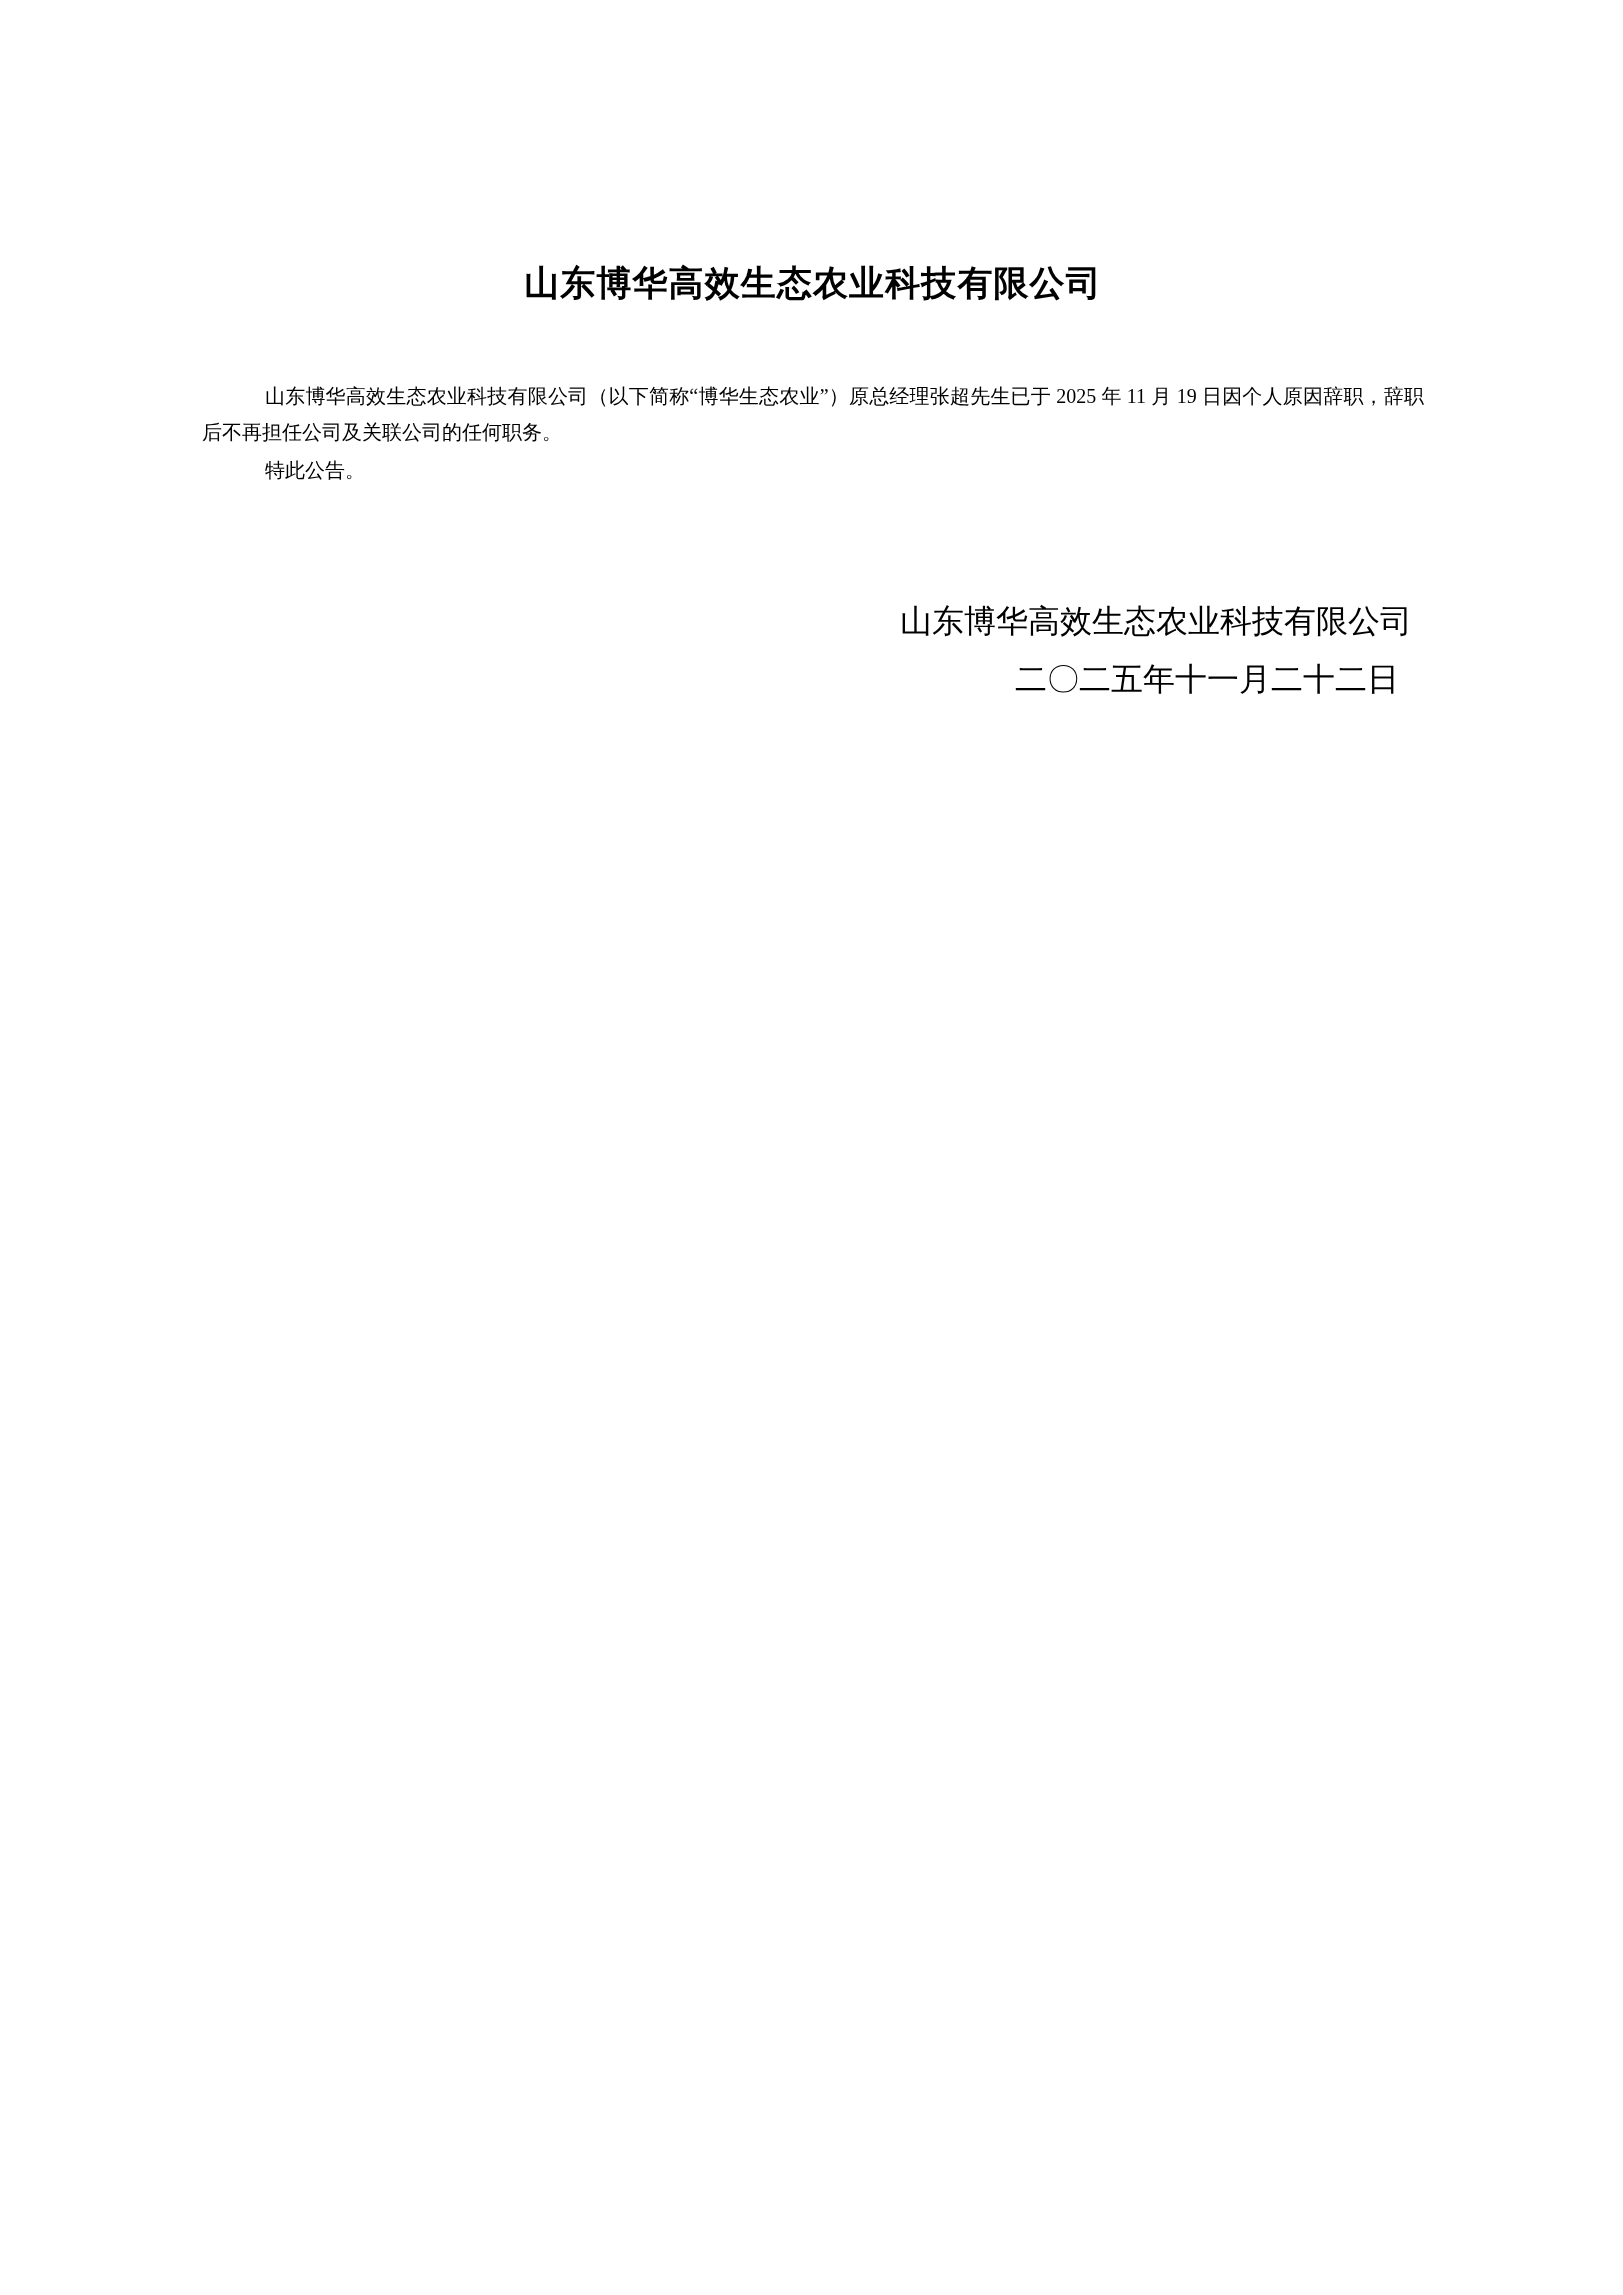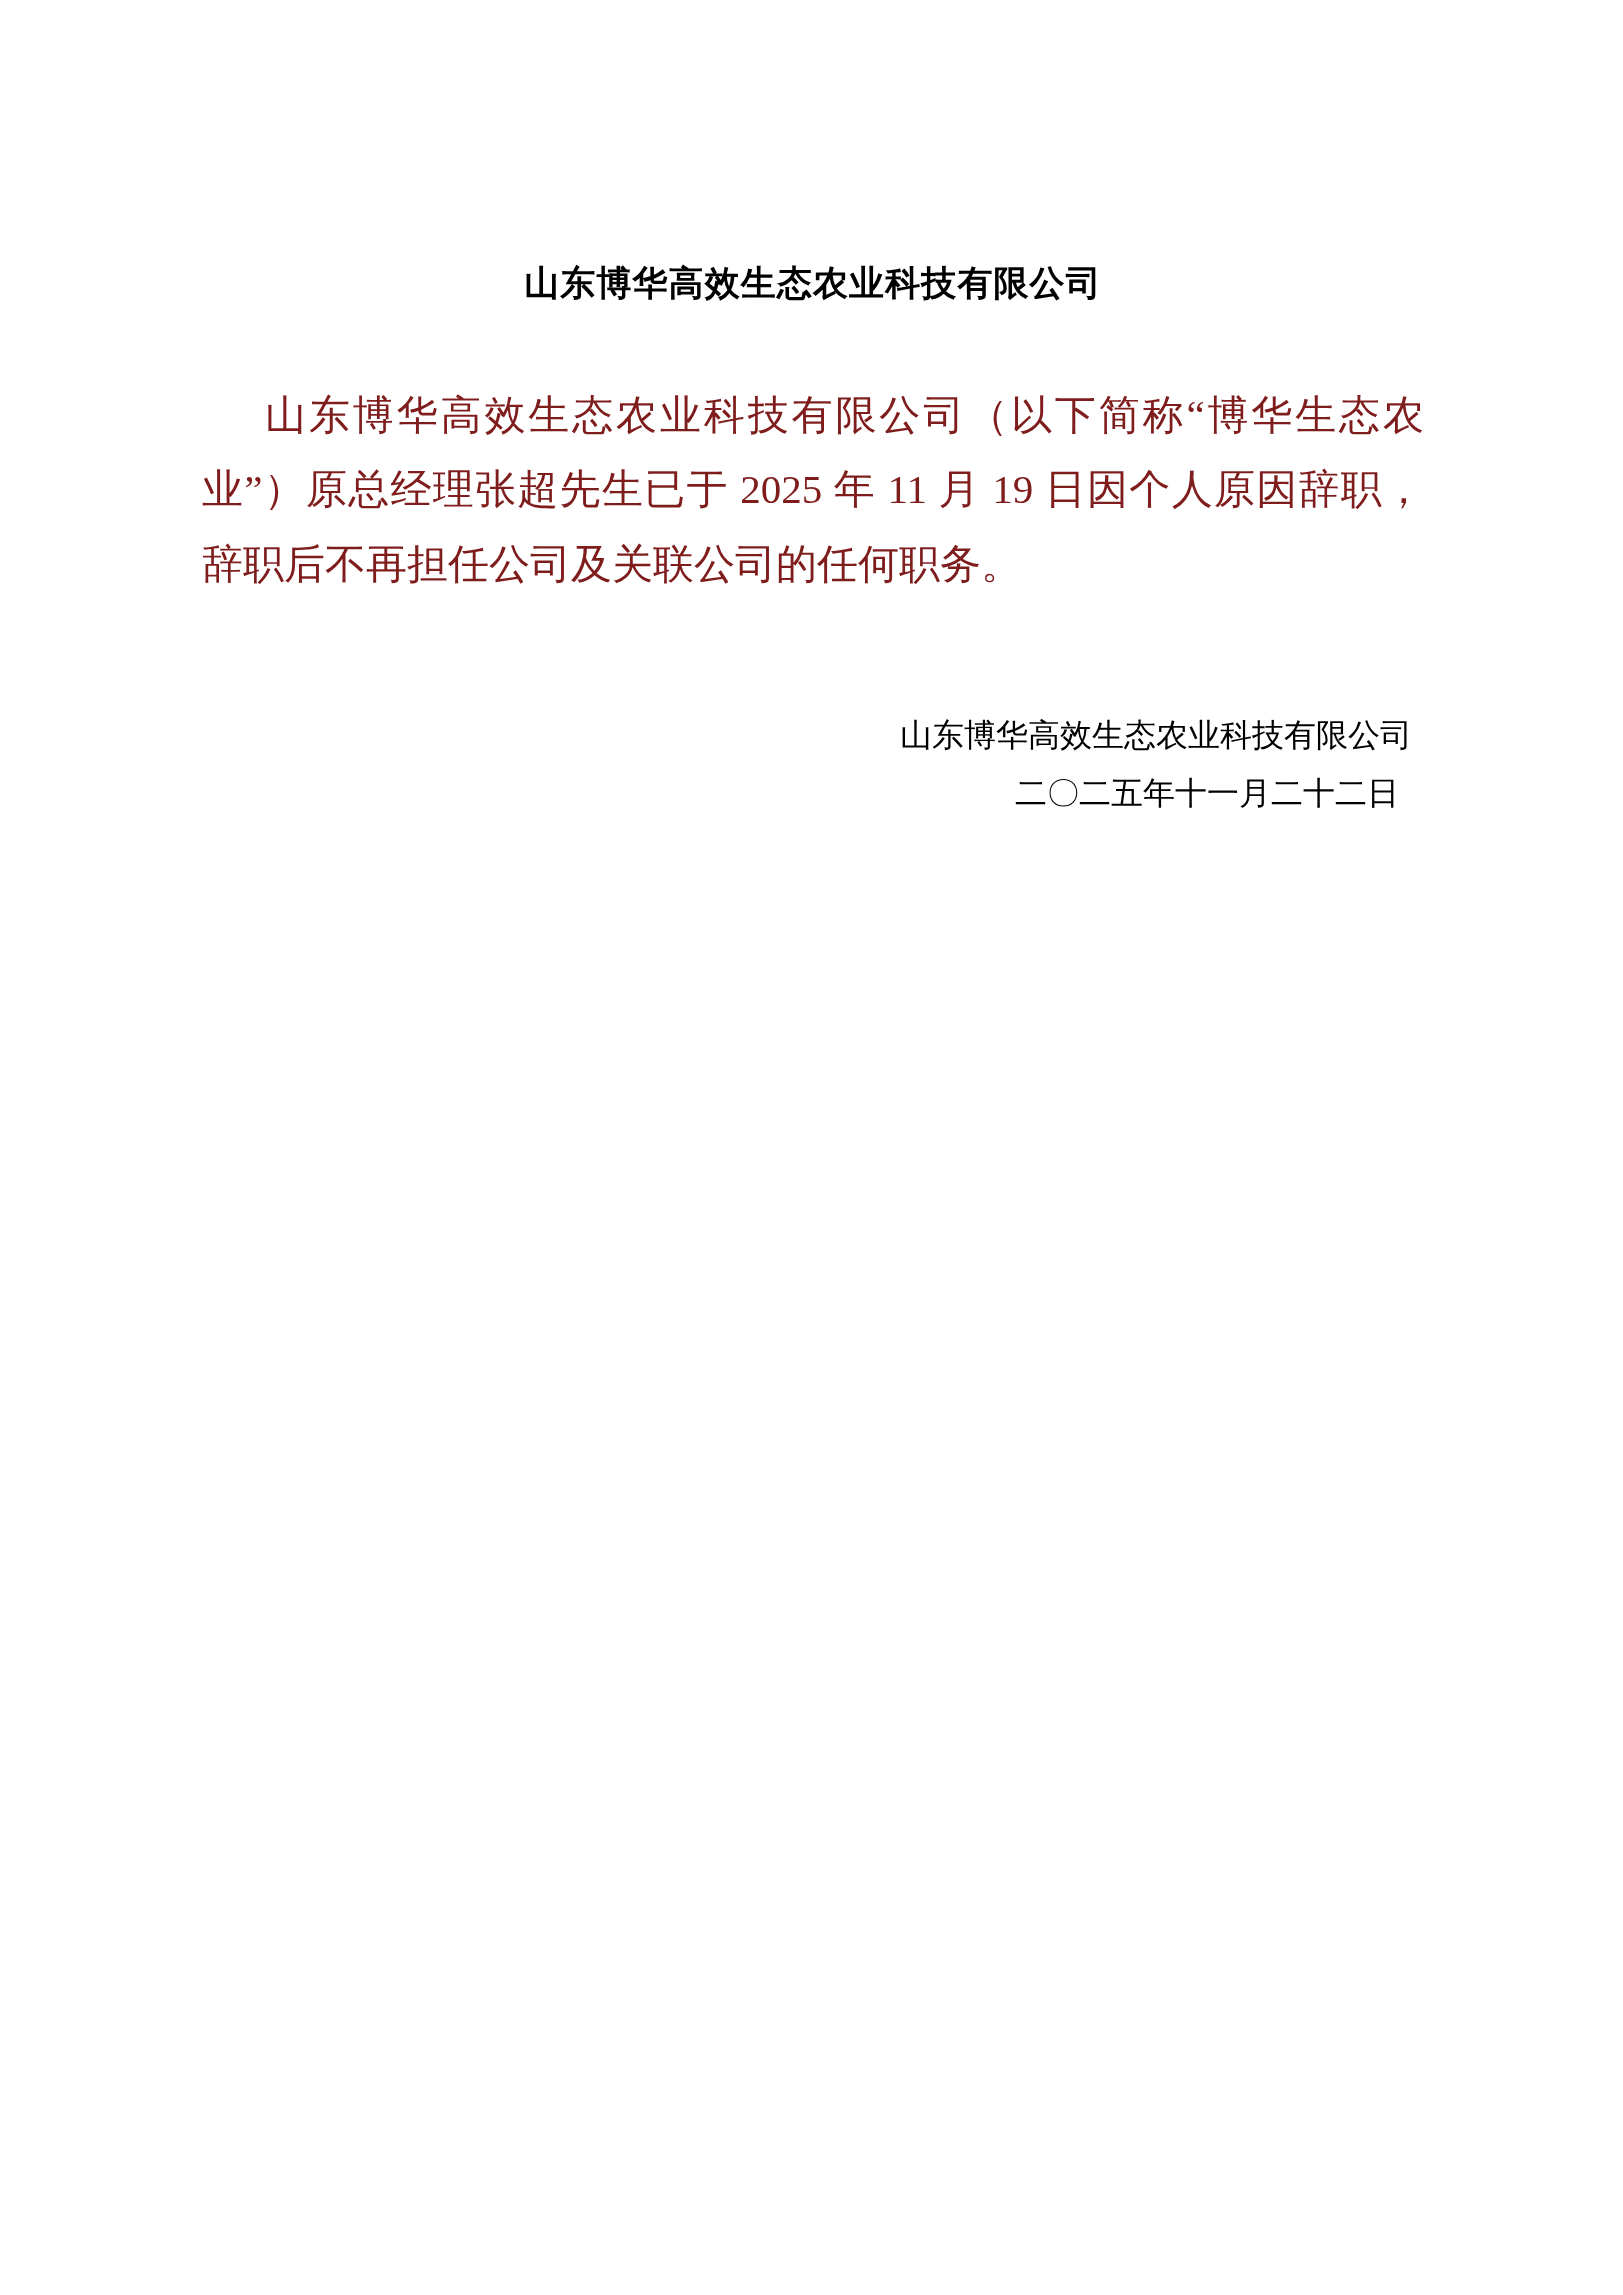--- a/index.html
+++ b/index.html
@@ -35,23 +35,23 @@
     font-size: 35px;
     line-height: 1.62;
     letter-spacing: 1.1px;
     color: #000000;
   }
   .body-block {
     margin-top: 65px;
   }
   .para {
     font-family: "Liberation Serif", "DejaVu Serif", serif;
-    font-size: 41px;
+    font-size: 20px;
     line-height: 1.82;
-    color: #7f1d1d;
+    color: #000000;
     text-align: justify;
     text-justify: inter-ideograph;
     text-indent: 63px;
     margin: 0 0 1.1px 0;
   }
   .sign-block {
     margin-top: 104px;
     text-align: right;
     padding-right: 12px;
   }
@@ -70,20 +70,21 @@
 
 <div class="page">
   <div class="content">
 
     <div class="title-block">
       <div class="title-line">山东博华高效生态农业科技有限公司</div>
     </div>
 
     <div class="body-block">
       <p class="para">山东博华高效生态农业科技有限公司（以下简称“博华生态农业”）原总经理张超先生已于 2025 年 11 月 19 日因个人原因辞职，辞职后不再担任公司及关联公司的任何职务。</p>
+      <p class="para">特此公告。</p>
     </div>
 
     <div class="sign-block">
       <div class="sign-line">山东博华高效生态农业科技有限公司</div>
       <div class="sign-line date">二〇二五年十一月二十二日</div>
     </div>
 
   </div>
 </div>
 

